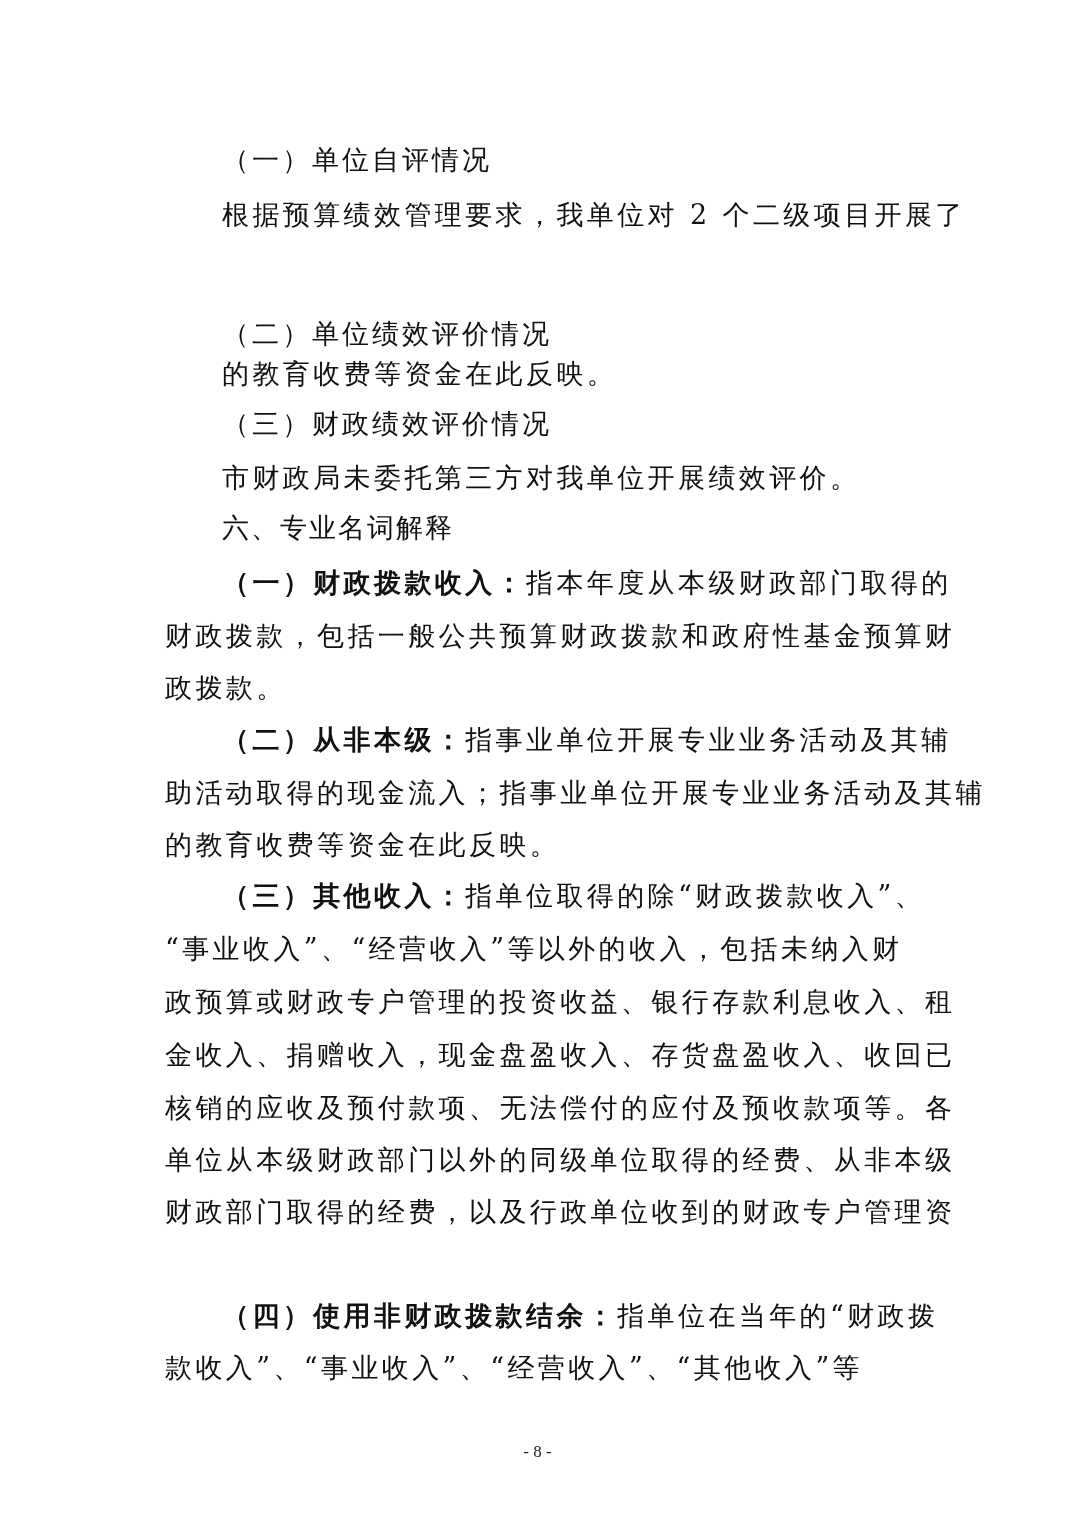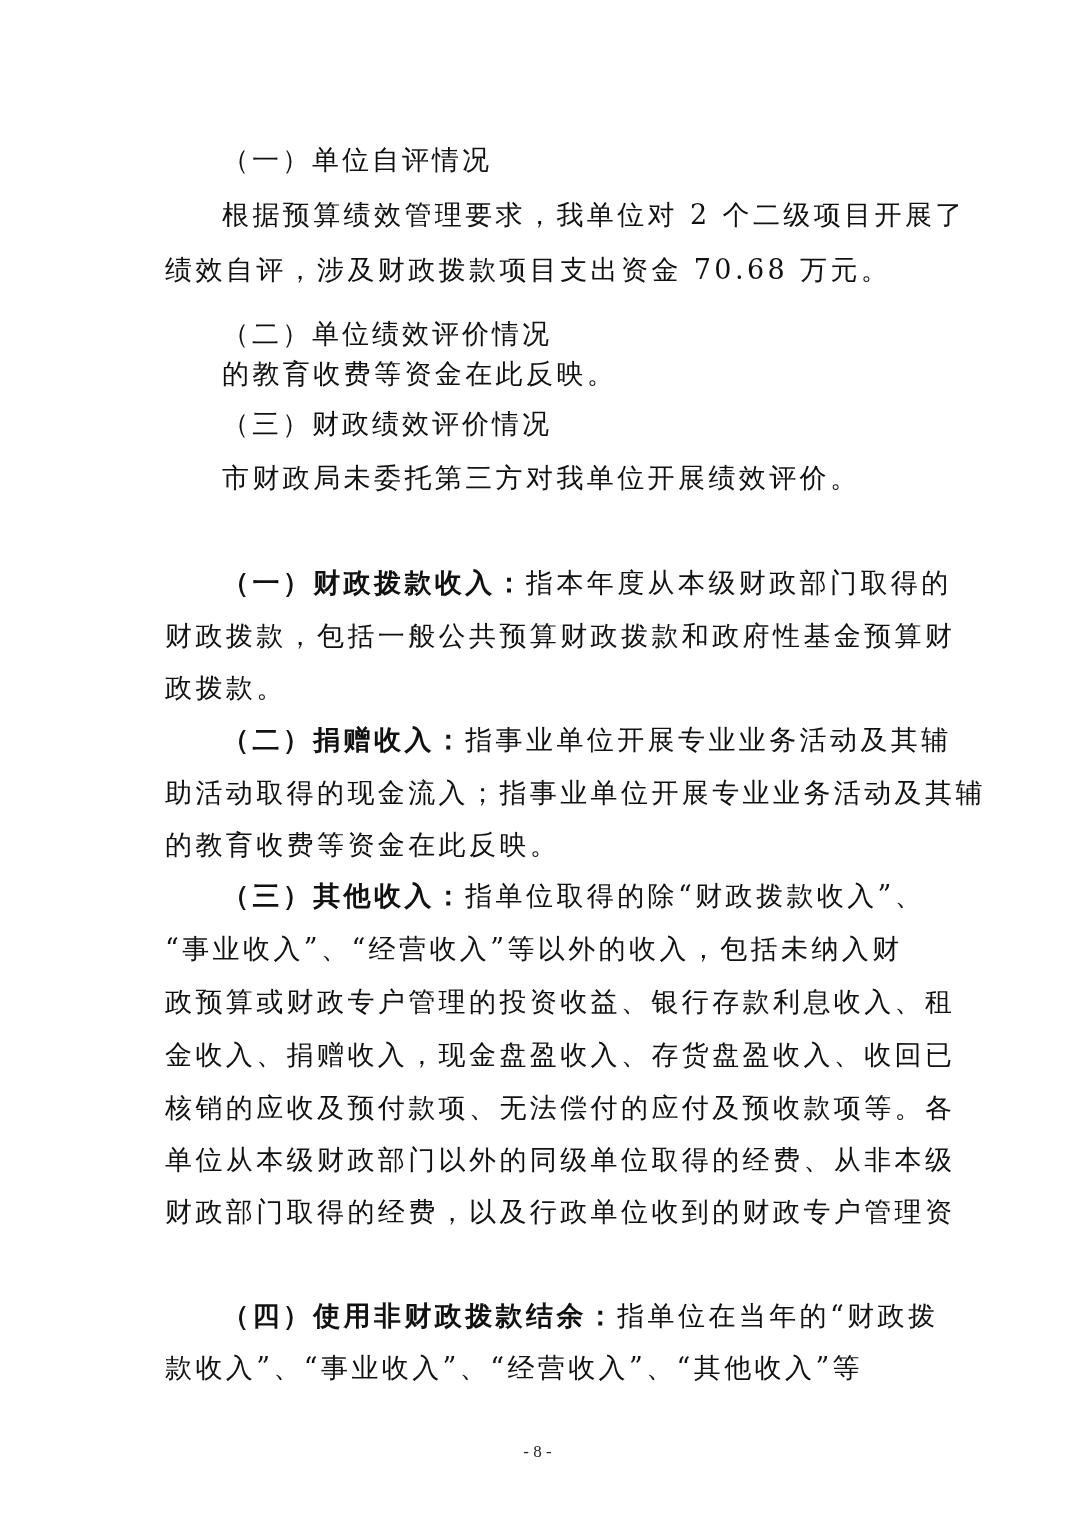--- a/index.html
+++ b/index.html
@@ -23,31 +23,31 @@
       text-align: center; font-size: 17px; color: #222;
       font-family: "Liberation Serif", serif;
     }
   </style>
 </head>
 <body>
 
 <div class="page">
   <div class="line indent kaiti" style="top:142px">（一）单位自评情况</div>
   <div class="line indent" style="top:197px">根据预算绩效管理要求，我单位对 2 个二级项目开展了</div>
-  <div class="line" style="top:252px">绩效自评，涉及财政拨款项目支出资金 70.68 万元。</div>
   <div class="line indent kaiti" style="top:316px">（二）单位绩效评价情况</div>
   <div class="line indent" style="top:356px">的教育收费等资金在此反映。</div>
   <div class="line indent kaiti" style="top:406px">（三）财政绩效评价情况</div>
   <div class="line indent" style="top:460px">市财政局未委托第三方对我单位开展绩效评价。</div>
+  <div class="line indent heading" style="top:510px">六、专业名词解释</div>
 
   <div class="line indent" style="top:565px"><span class="bold-lead">（一）财政拨款收入：</span><span>指本年度从本级财政部门取得的</span></div>
   <div class="line" style="top:618px">财政拨款，包括一般公共预算财政拨款和政府性基金预算财</div>
   <div class="line" style="top:670px">政拨款。</div>
 
-  <div class="line indent" style="top:722px"><span class="bold-lead">（二）捐赠收入：</span><span>指事业单位开展专业业务活动及其辅</span></div>
+  <div class="line indent" style="top:722px"><span class="bold-lead">（二）从非本级：</span><span>指事业单位开展专业业务活动及其辅</span></div>
   <div class="line" style="top:775px">助活动取得的现金流入；指事业单位开展专业业务活动及其辅</div>
   <div class="line" style="top:827px">的教育收费等资金在此反映。</div>
 
   <div class="line indent" style="top:878px"><span class="bold-lead">（三）其他收入：</span><span>指单位取得的除“财政拨款收入”、</span></div>
   <div class="line" style="top:931px">“事业收入”、“经营收入”等以外的收入，包括未纳入财</div>
   <div class="line" style="top:984px">政预算或财政专户管理的投资收益、银行存款利息收入、租</div>
   <div class="line" style="top:1037px">金收入、捐赠收入，现金盘盈收入、存货盘盈收入、收回已</div>
   <div class="line" style="top:1090px">核销的应收及预付款项、无法偿付的应付及预收款项等。各</div>
   <div class="line" style="top:1142px">单位从本级财政部门以外的同级单位取得的经费、从非本级</div>
   <div class="line" style="top:1194px">财政部门取得的经费，以及行政单位收到的财政专户管理资</div>

